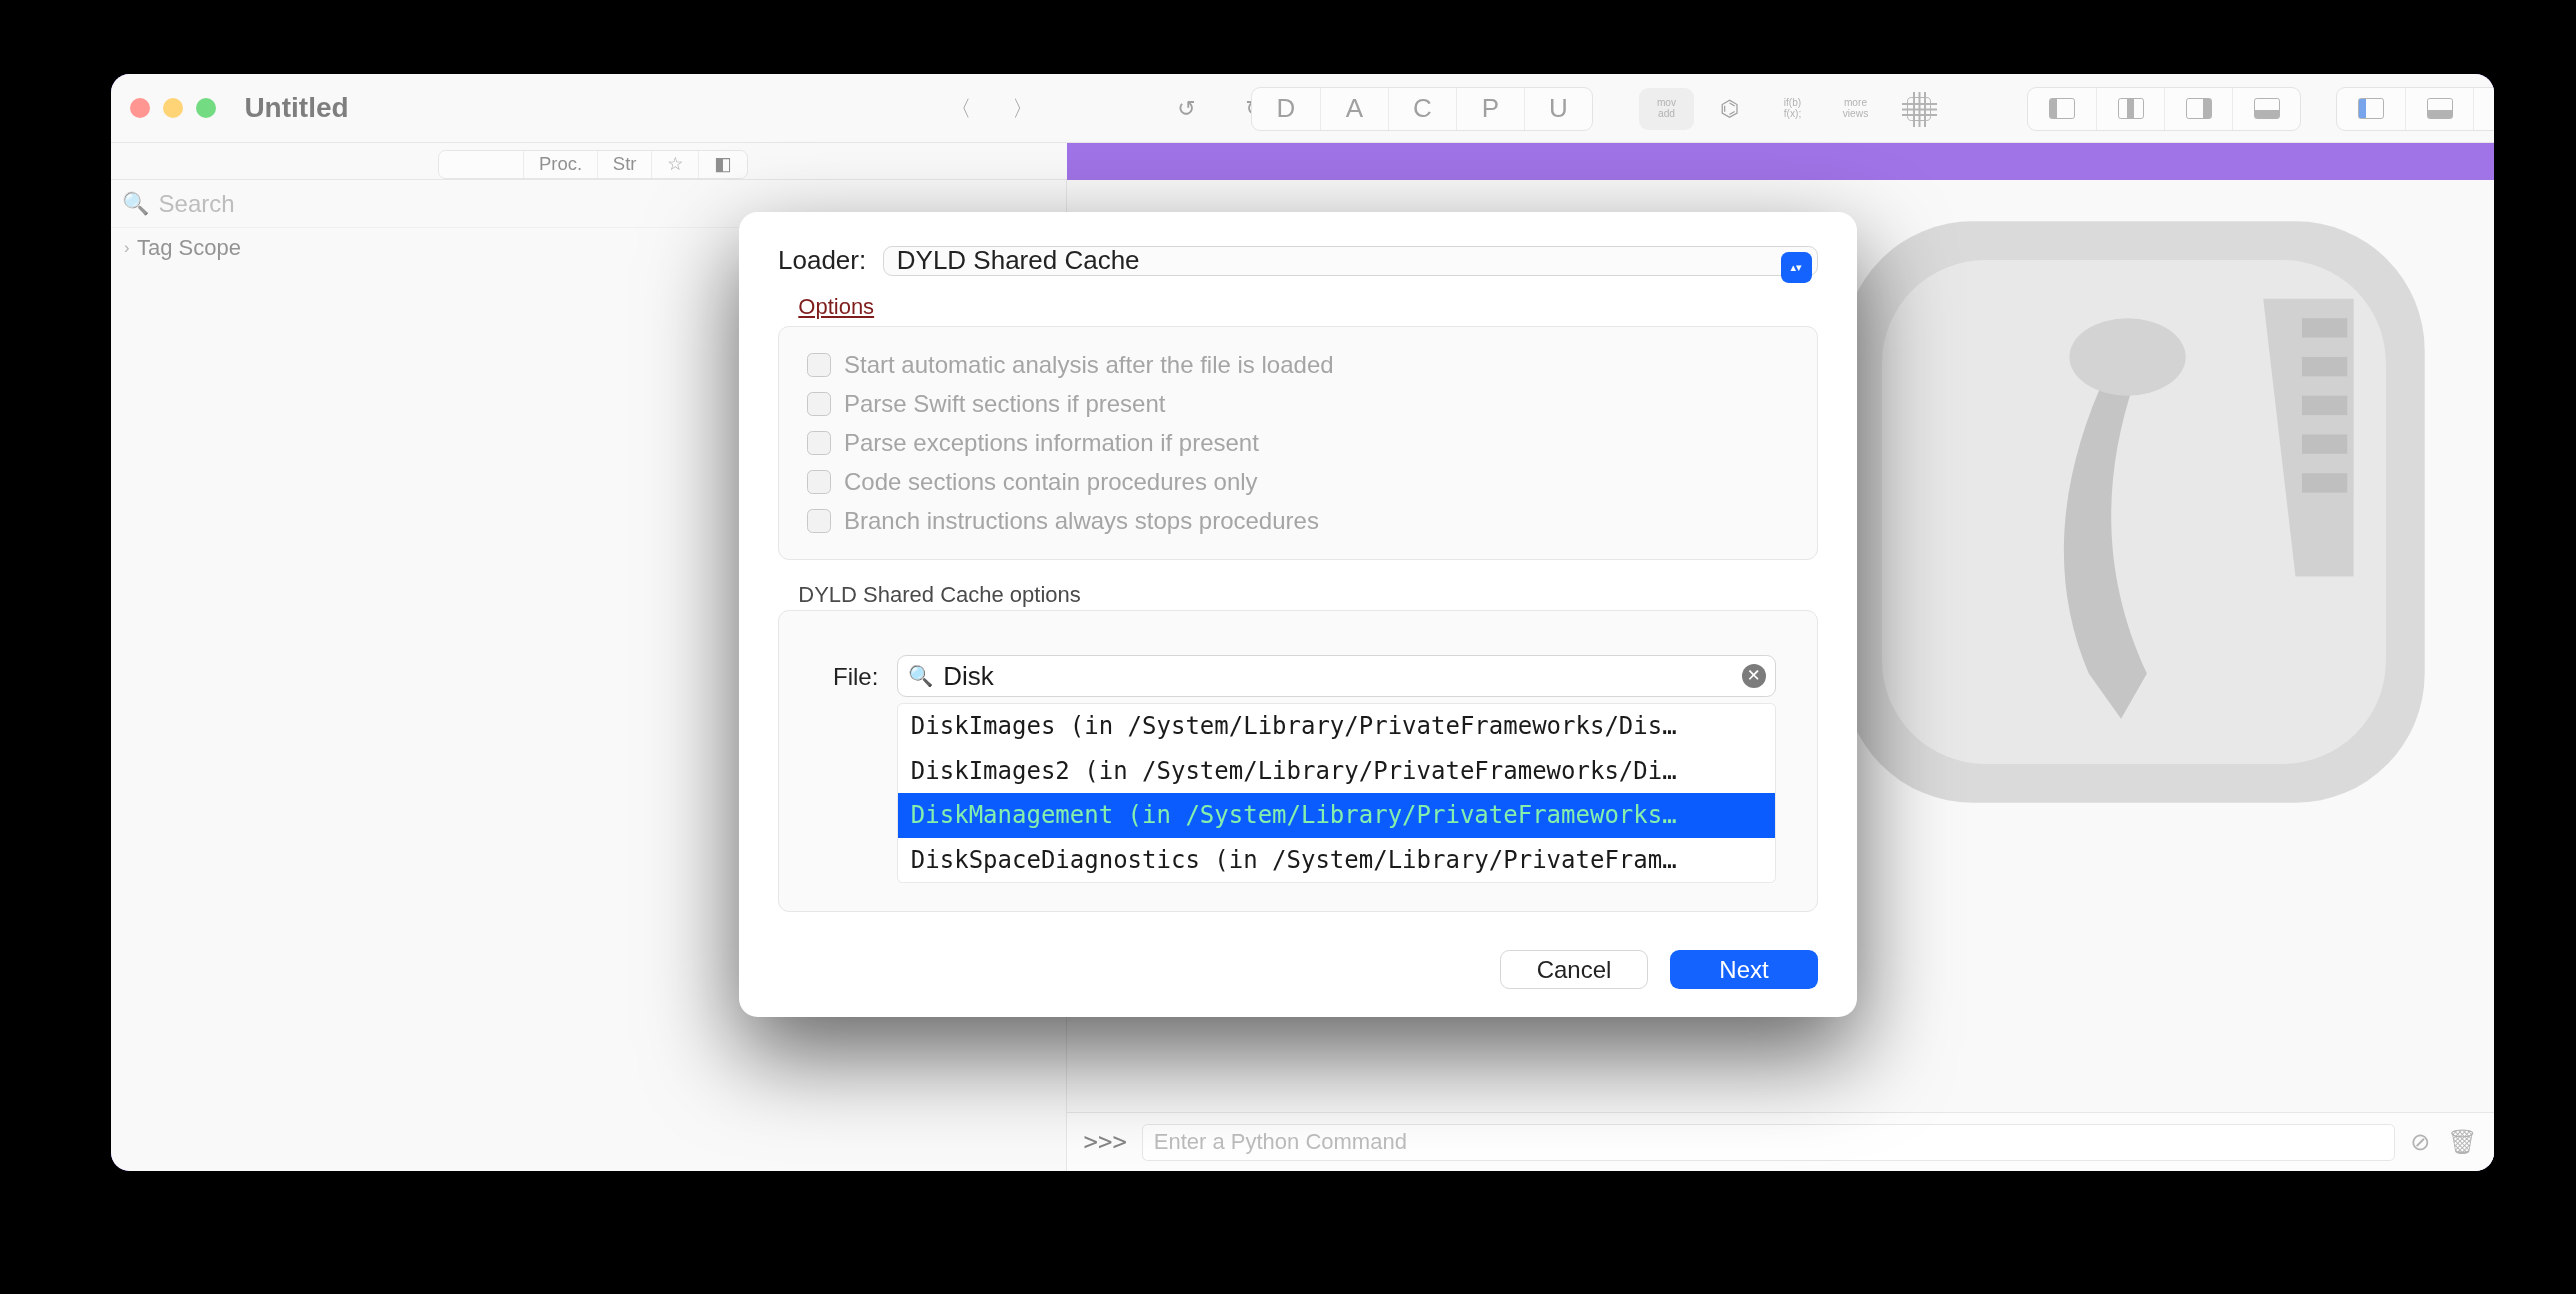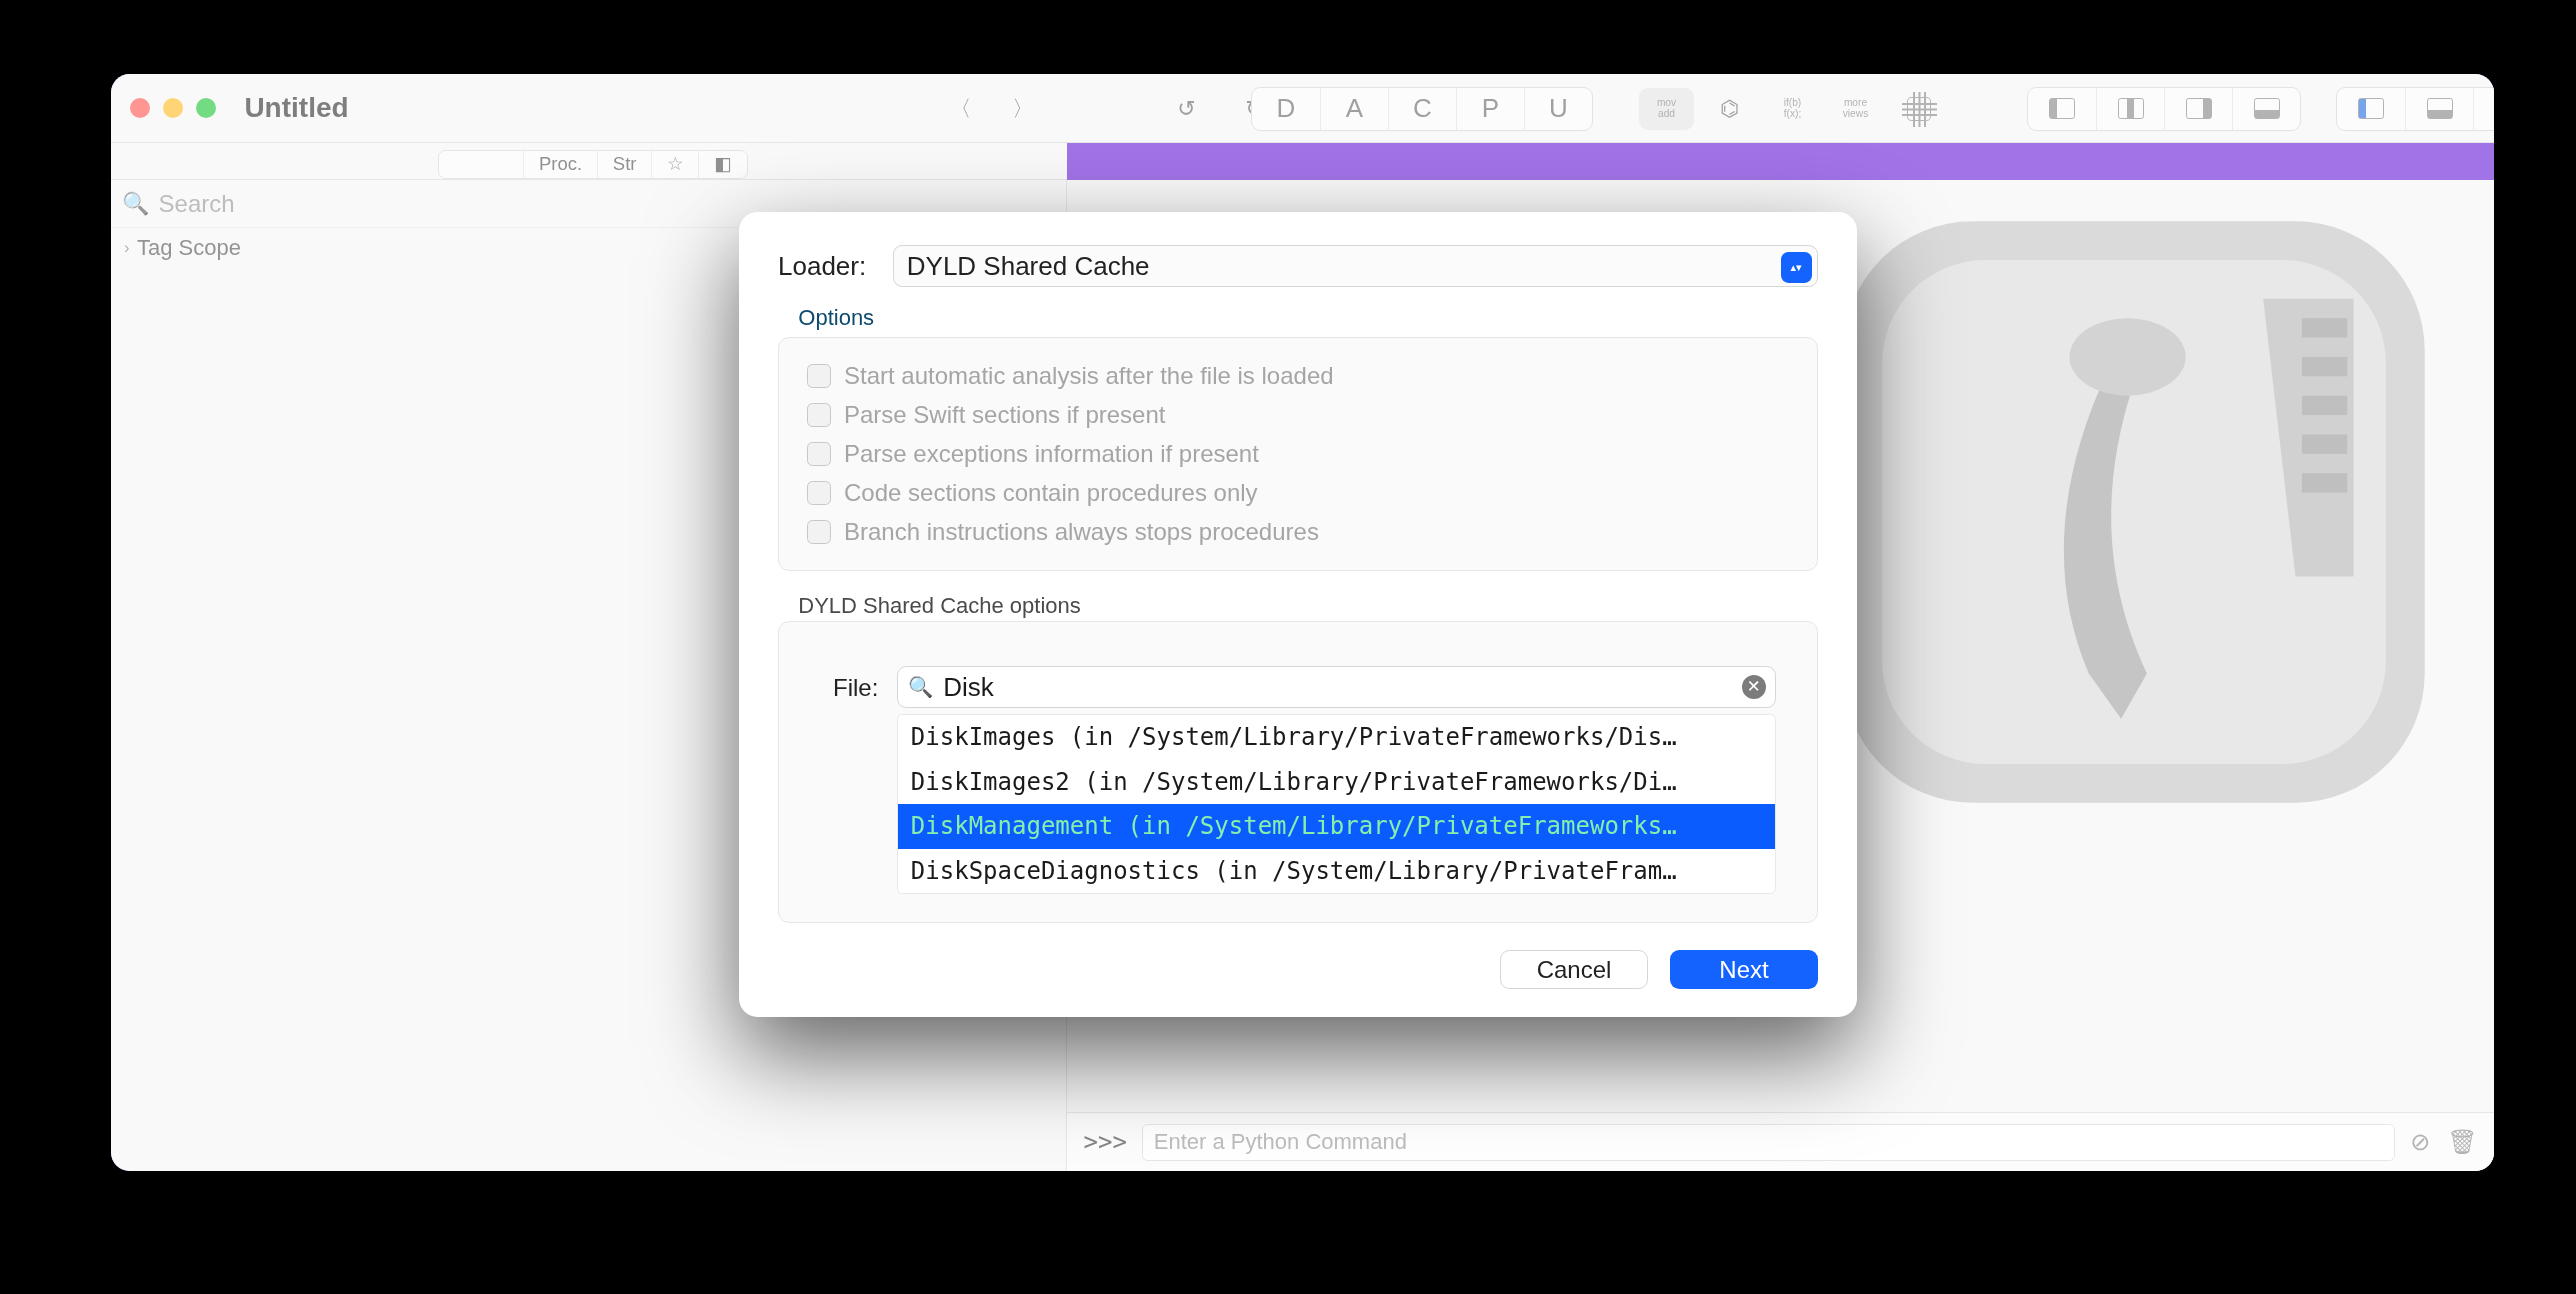--- a/index.html
+++ b/index.html
@@ -128,35 +128,35 @@
     width:1118px; height: 805px;
     background:#fff; border-radius:18.5px;
     box-shadow: 0 37px 92px rgba(0,0,0,0.6);
     z-index: 50;
     padding: 33px 39px 28px 39px;
     display:flex; flex-direction:column;
   }
   .row-loader { display:flex; align-items:center; gap:16.6px; margin-bottom:9.2px;}
   .lbl { font-size:26px; color:#222; }
   .select {
-    flex:1; height:42px; border:0.9px solid #d6d6d6; border-radius:9.2px;
+    flex:1; height:30px; border:0.9px solid #d6d6d6; border-radius:9.2px;
     background:#fbfbfb; display:flex; align-items:center; padding:0 13px;
-    font-size:26px; color:#222; position:relative;margin-left:10px;
+    font-size:26px; color:#222; position:relative;
   }
   .select .arrows {
     position:absolute; right:5.5px; top:5.5px; width:31px; height:31px;
     background:#1463ff; border-radius:7.4px; display:flex; flex-direction:column;
     align-items:center; justify-content:center; color:#fff; font-size:11px; gap:0;
   }
 
   .group {
     border:0.9px solid #e6e6e6; border-radius:11px; background:#fafafa;
     padding: 24px 28px; margin-top: 6px;
   }
-  .group-title { font-size:22px; color:#0c4a6e; margin: 9.2px 0 0 20.3px; }
+  .group-title { font-size:22px; color:#7f1d1d; margin: 9.2px 0 0 20.3px; text-decoration: underline; }
   .opts { display:flex; flex-direction:column; gap:11px; }
   .opt { display:flex; align-items:center; gap:13px; font-size:24px; color:#a5a5a5;}
   .cb { width:24px; height:24px; border:1.4px solid #c8c8c8; border-radius:5.5px; background:#f2f2f2;}
   
   .group-title2 { font-size:22px; color:#4a4a4a; margin: 22px 0 0 20.3px;}
   .file-row { display:flex; align-items:flex-start; gap:18.5px; padding:20.3px 13px 3.7px 26px;}
   .file-lbl { font-size:24px; color:#222; margin-top:7.4px;}
   .file-col { flex:1; }
   .file-search {
     height:42px; border:0.9px solid #d6d6d6; border-radius:9.2px;

